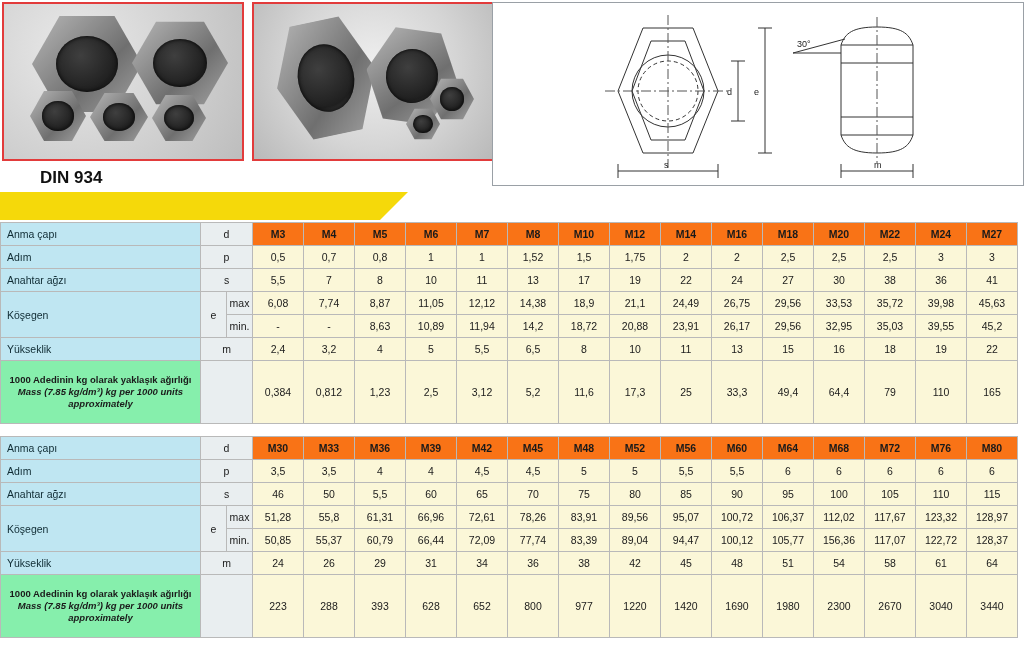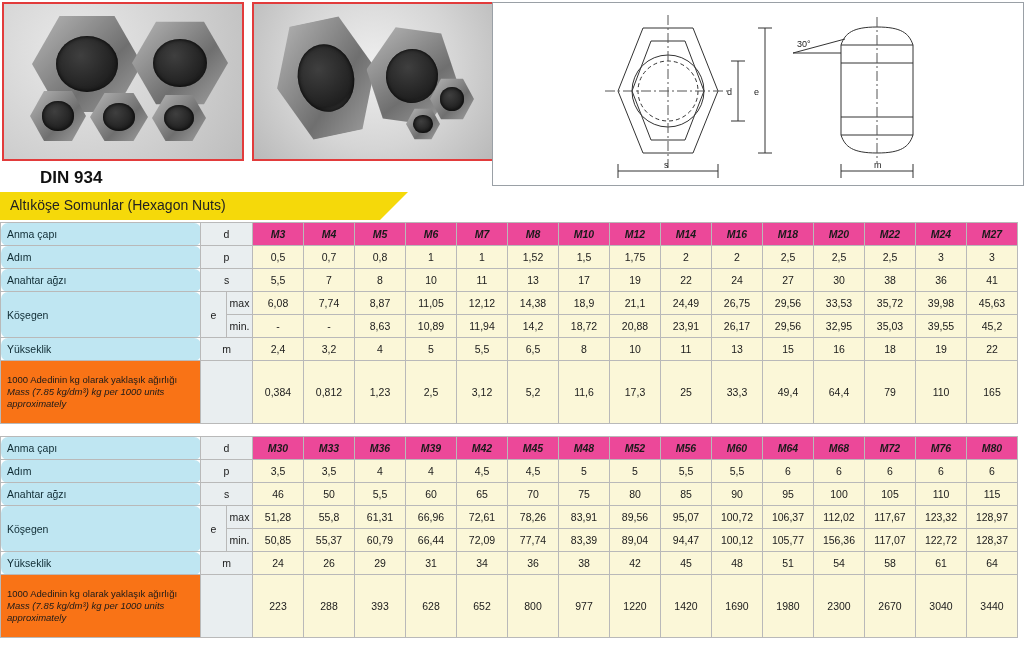--- a/index.html
+++ b/index.html
@@ -63,28 +63,27 @@
     font-size:10.5px;
     color:#1a1a1a;
     height:20px;
   }
   .lbl{
     background:#bfe6f2;
     text-align:left;
     padding-left:6px;
     font-size:10.5px;
     color:#0f2b33;
-    border-radius:7px;
   }
   .sym2{background:#e9eef0;}
   .val{background:#fbf7d8;}
-  .hdr{background:#ec4899;font-weight:bold;font-style:italic;}
+  .hdr{background:#f97316;font-weight:bold;}
   .massrow td{height:56px;}
   .masslabel{
-    background:#f97316;text-align:left;padding:3px 6px;font-size:9.5px;line-height:1.25;
+    background:#86efac;text-align:center;padding:3px 6px;font-size:9.5px;line-height:1.25;font-weight:bold;
   }
   .masslabel i{font-style:italic;}
 
   #t1{left:0px;top:222px;}
   #t2{left:0px;top:436px;}
 
   .dtxt{font-size:9px;fill:#222;}
 </style>
 </head>
 <body>
@@ -190,21 +189,20 @@
           <text x="171" y="165">s</text>
           <text x="381" y="165">m</text>
           <text x="304" y="44">30°</text>
         </g>
       </svg>
     </div>
   </div>
 
   <div class="din">DIN 934</div>
   <div class="subtitle-bar"></div>
-  <div class="subtitle-text">Altıköşe Somunlar (Hexagon Nuts)</div>
 
   <table id="t1">
     <colgroup>
       <col style="width:200px">
         <col style="width:26px">
       <col style="width:26px">
       <col span="15" style="width:51px">
     </colgroup>
     <tbody>
       <tr>

